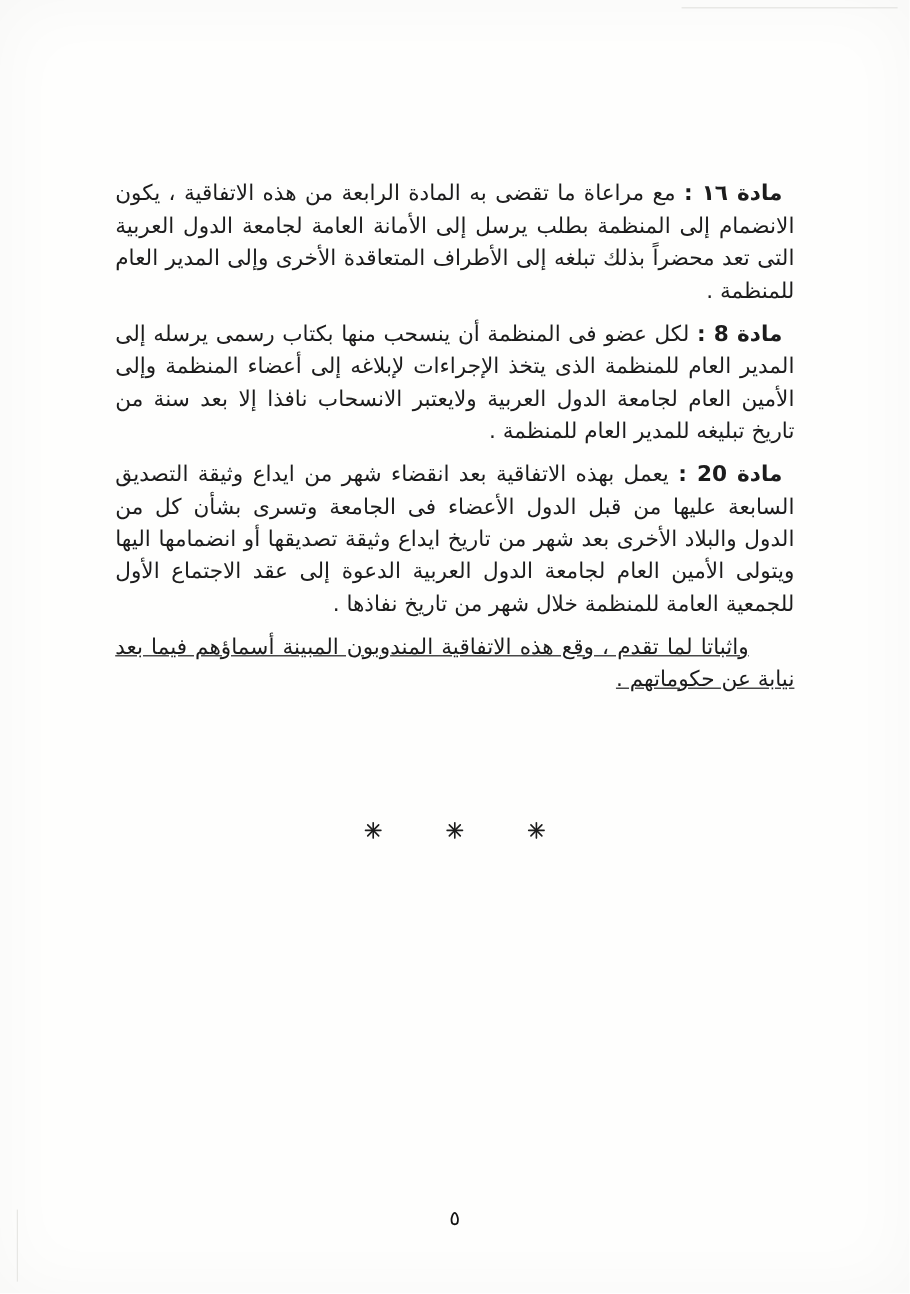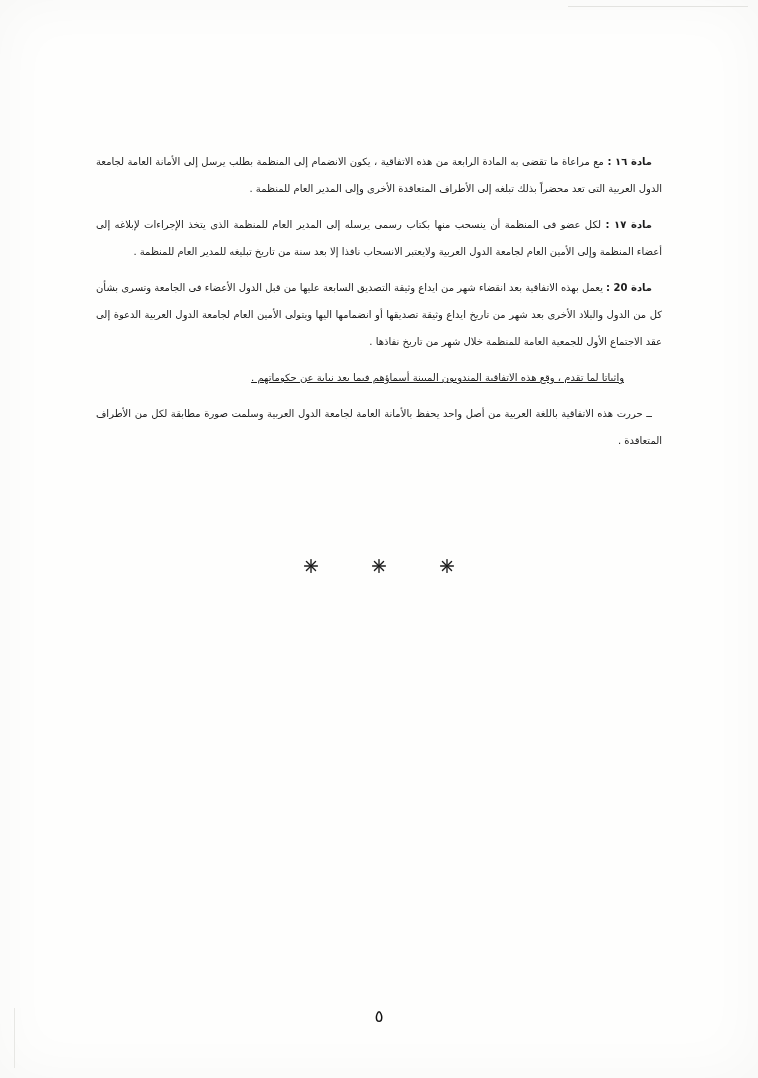--- a/index.html
+++ b/index.html
@@ -28,21 +28,21 @@
   }
   .scan-edge-bottom {
     position: absolute;
     bottom: 10px; left: 14px;
     width: 1px; height: 60px;
     background: #e7e7e4;
   }
   .text-block {
     direction: rtl;
     text-align: justify;
-    font-size: 10px;
+    font-size: 18px;
     line-height: 27px;
   }
   .text-block p {
     margin: 0 0 9px 0;
   }
   p.article {
     text-indent: 10px;
   }
   .article-label {
     font-weight: bold;
@@ -89,30 +89,29 @@
   <div class="scan-edge-top"></div>
   <div class="scan-edge-bottom"></div>
 
   <div class="text-block">
 
     <p class="article">
       <span class="article-label">مادة ١٦ :</span><span> مع مراعاة ما تقضى به المادة الرابعة من هذه الاتفاقية ، يكون الانضمام إلى المنظمة بطلب يرسل إلى الأمانة العامة لجامعة الدول العربية التى تعد محضراً بذلك تبلغه إلى الأطراف المتعاقدة الأخرى وإلى المدير العام للمنظمة .</span>
     </p>
 
     <p class="article">
-      <span class="article-label">مادة ١٧ :</span><span> لكل عضو فى المنظمة أن ينسحب منها بكتاب رسمى يرسله إلى المدير العام للمنظمة الذى يتخذ الإجراءات لإبلاغه إلى أعضاء المنظمة وإلى الأمين العام لجامعة الدول العربية ولايعتبر الانسحاب نافذا إلا بعد سنة من تاريخ تبليغه للمدير العام للمنظمة .</span>
+      <span class="article-label">مادة 8 :</span><span> لكل عضو فى المنظمة أن ينسحب منها بكتاب رسمى يرسله إلى المدير العام للمنظمة الذى يتخذ الإجراءات لإبلاغه إلى أعضاء المنظمة وإلى الأمين العام لجامعة الدول العربية ولايعتبر الانسحاب نافذا إلا بعد سنة من تاريخ تبليغه للمدير العام للمنظمة .</span>
     </p>
 
     <p class="article">
       <span class="article-label">مادة 20 :</span><span> يعمل بهذه الاتفاقية بعد انقضاء شهر من ايداع وثيقة التصديق السابعة عليها من قبل الدول الأعضاء فى الجامعة وتسرى بشأن كل من الدول والبلاد الأخرى بعد شهر من تاريخ ايداع وثيقة تصديقها أو انضمامها اليها ويتولى الأمين العام لجامعة الدول العربية الدعوة إلى عقد الاجتماع الأول للجمعية العامة للمنظمة خلال شهر من تاريخ نفاذها .</span>
     </p>
 
     <p class="closing-first">واثباتا لما تقدم ، وقع هذه الاتفاقية المندوبون المبينة أسماؤهم فيما بعد نيابة عن حكوماتهم .</p>
 
-    <p class="closing-second">ــ حررت هذه الاتفاقية باللغة العربية من أصل واحد يحفظ بالأمانة العامة لجامعة الدول العربية وسلمت صورة مطابقة لكل من الأطراف المتعاقدة .</p>
 
   </div>
 
   <div class="separator">
     <span class="asterisk">
       <svg viewBox="0 0 20 20" aria-hidden="true">
         <g stroke="#1c1c1c" stroke-width="1.7" stroke-linecap="round">
           <line x1="10" y1="2" x2="10" y2="18"></line>
           <line x1="2" y1="10" x2="18" y2="10"></line>
           <line x1="4.3" y1="4.3" x2="15.7" y2="15.7"></line>

